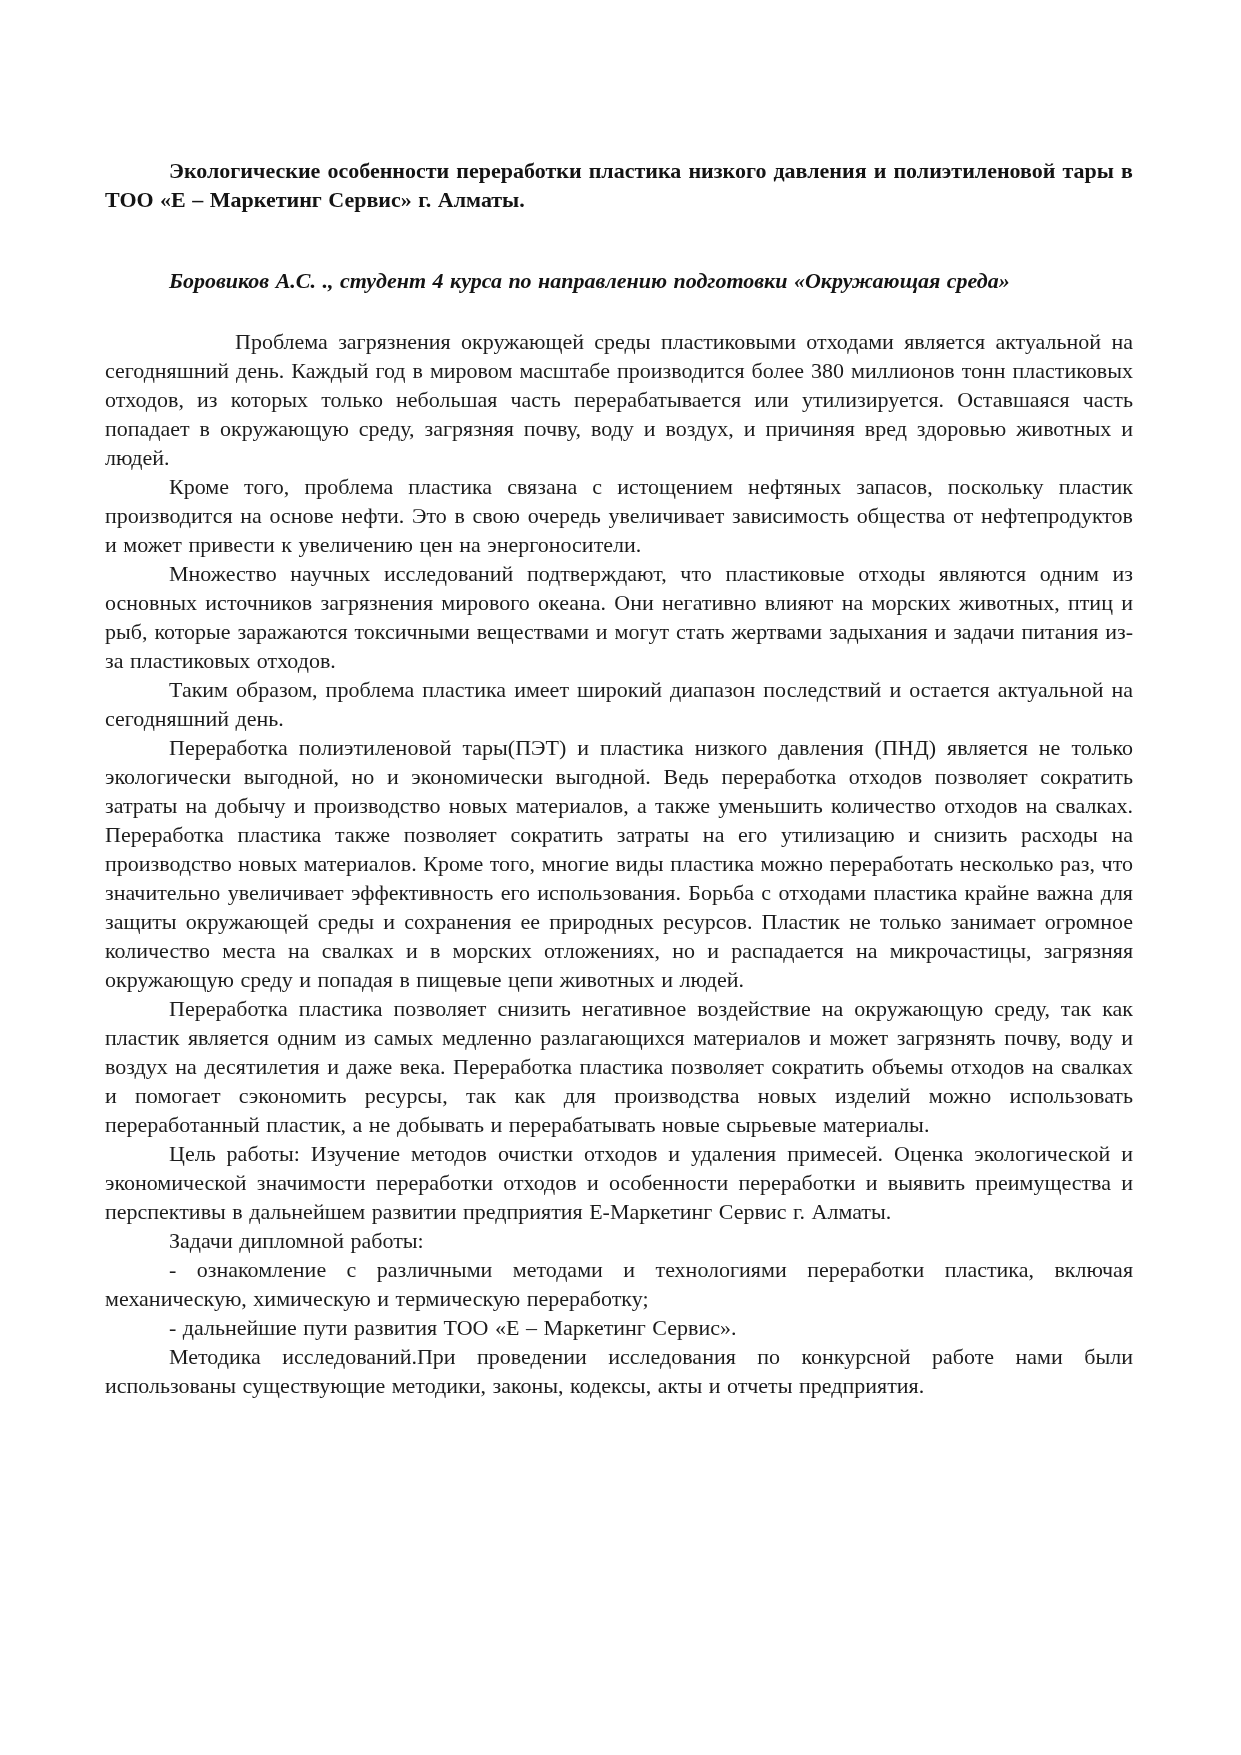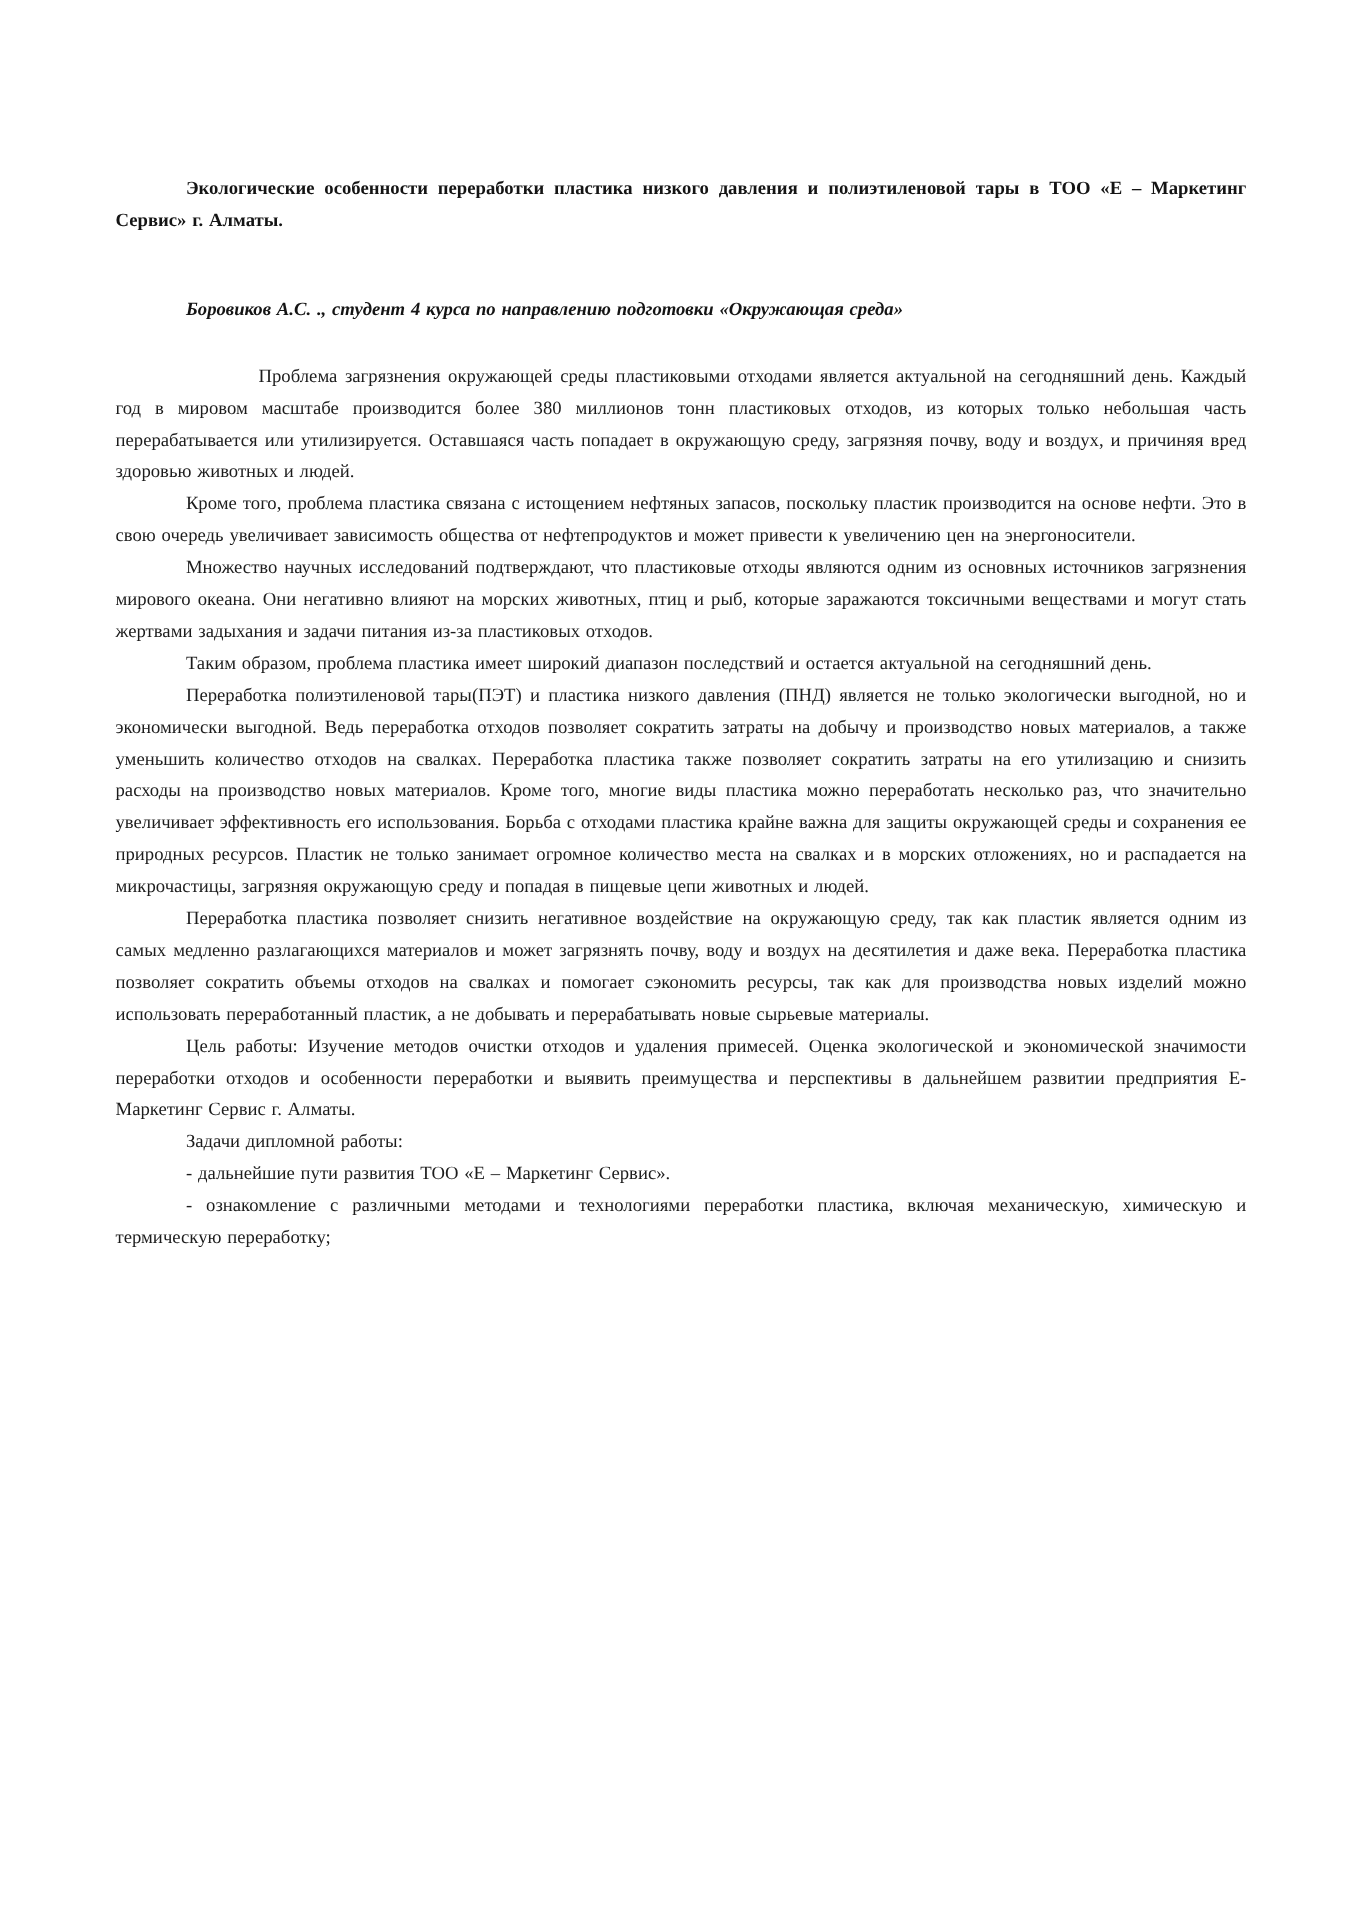--- a/index.html
+++ b/index.html
@@ -17,21 +17,21 @@
     color: #1c1c1c;
   }
   .content {
     position: absolute;
     top: 156px;
     left: 105px;
     width: 1028px;
   }
   p {
     margin: 0;
-    font-size: 17px;
+    font-size: 22px;
     line-height: 29px;
     text-align: justify;
     text-indent: 64px;
     word-spacing: 1px;
   }
   .b { font-weight: bold; color: #141414; }
   .title   { margin-bottom: 52px; }
   .author  { margin-bottom: 32px; font-style: italic; }
   .advisor { margin-bottom: 19px; }
   .para.first { text-indent: 130px; }
@@ -45,17 +45,18 @@
     <p class="author b">Боровиков А.С. ., студент 4 курса по направлению подготовки «Окружающая среда»</p>
     <div id="body-paragraphs">
         <p class="para first">Проблема загрязнения окружающей среды пластиковыми отходами является актуальной на сегодняшний день. Каждый год в мировом масштабе производится более 380 миллионов тонн пластиковых отходов, из которых только небольшая часть перерабатывается или утилизируется. Оставшаяся часть попадает в окружающую среду, загрязняя почву, воду и воздух, и причиняя вред здоровью животных и людей.</p>
         <p class="para">Кроме того, проблема пластика связана с истощением нефтяных запасов, поскольку пластик производится на основе нефти. Это в свою очередь увеличивает зависимость общества от нефтепродуктов и может привести к увеличению цен на энергоносители.</p>
         <p class="para">Множество научных исследований подтверждают, что пластиковые отходы являются одним из основных источников загрязнения мирового океана. Они негативно влияют на морских животных, птиц и рыб, которые заражаются токсичными веществами и могут стать жертвами задыхания и задачи питания из-за пластиковых отходов.</p>
         <p class="para">Таким образом, проблема пластика имеет широкий диапазон последствий и остается актуальной на сегодняшний день.</p>
         <p class="para">Переработка полиэтиленовой тары(ПЭТ) и пластика низкого давления (ПНД) является не только экологически выгодной, но и экономически выгодной. Ведь переработка отходов позволяет сократить затраты на добычу и производство новых материалов, а также уменьшить количество отходов на свалках. Переработка пластика также позволяет сократить затраты на его утилизацию и снизить расходы на производство новых материалов. Кроме того, многие виды пластика можно переработать несколько раз, что значительно увеличивает эффективность его использования. Борьба с отходами пластика крайне важна для защиты окружающей среды и сохранения ее природных ресурсов. Пластик не только занимает огромное количество места на свалках и в морских отложениях, но и распадается на микрочастицы, загрязняя окружающую среду и попадая в пищевые цепи животных и людей.</p>
         <p class="para">Переработка пластика позволяет снизить негативное воздействие на окружающую среду, так как пластик является одним из самых медленно разлагающихся материалов и может загрязнять почву, воду и воздух на десятилетия и даже века. Переработка пластика позволяет сократить объемы отходов на свалках и помогает сэкономить ресурсы, так как для производства новых изделий можно использовать переработанный пластик, а не добывать и перерабатывать новые сырьевые материалы.</p>
         <p class="para">Цель работы: Изучение методов очистки отходов и удаления примесей. Оценка экологической и экономической значимости переработки отходов и особенности переработки и выявить преимущества и перспективы в дальнейшем развитии предприятия Е-Маркетинг Сервис г. Алматы.</p>
         <p class="para">Задачи дипломной работы:</p>
+        <p class="para">- ознакомление с различными методами и технологиями переработки пластика, включая механическую, химическую и термическую переработку;</p>
         <p class="para">- дальнейшие пути развития  ТОО «Е – Маркетинг Сервис».</p>
-        <p class="para">- ознакомление с различными методами и технологиями переработки пластика, включая механическую, химическую и термическую переработку;</p>
+        <p class="para">Методика исследований.При проведении исследования по конкурсной работе нами были использованы существующие методики, законы, кодексы, акты и отчеты предприятия.</p>
       </div>
   </div>
 </main>
 
 </body></html>

